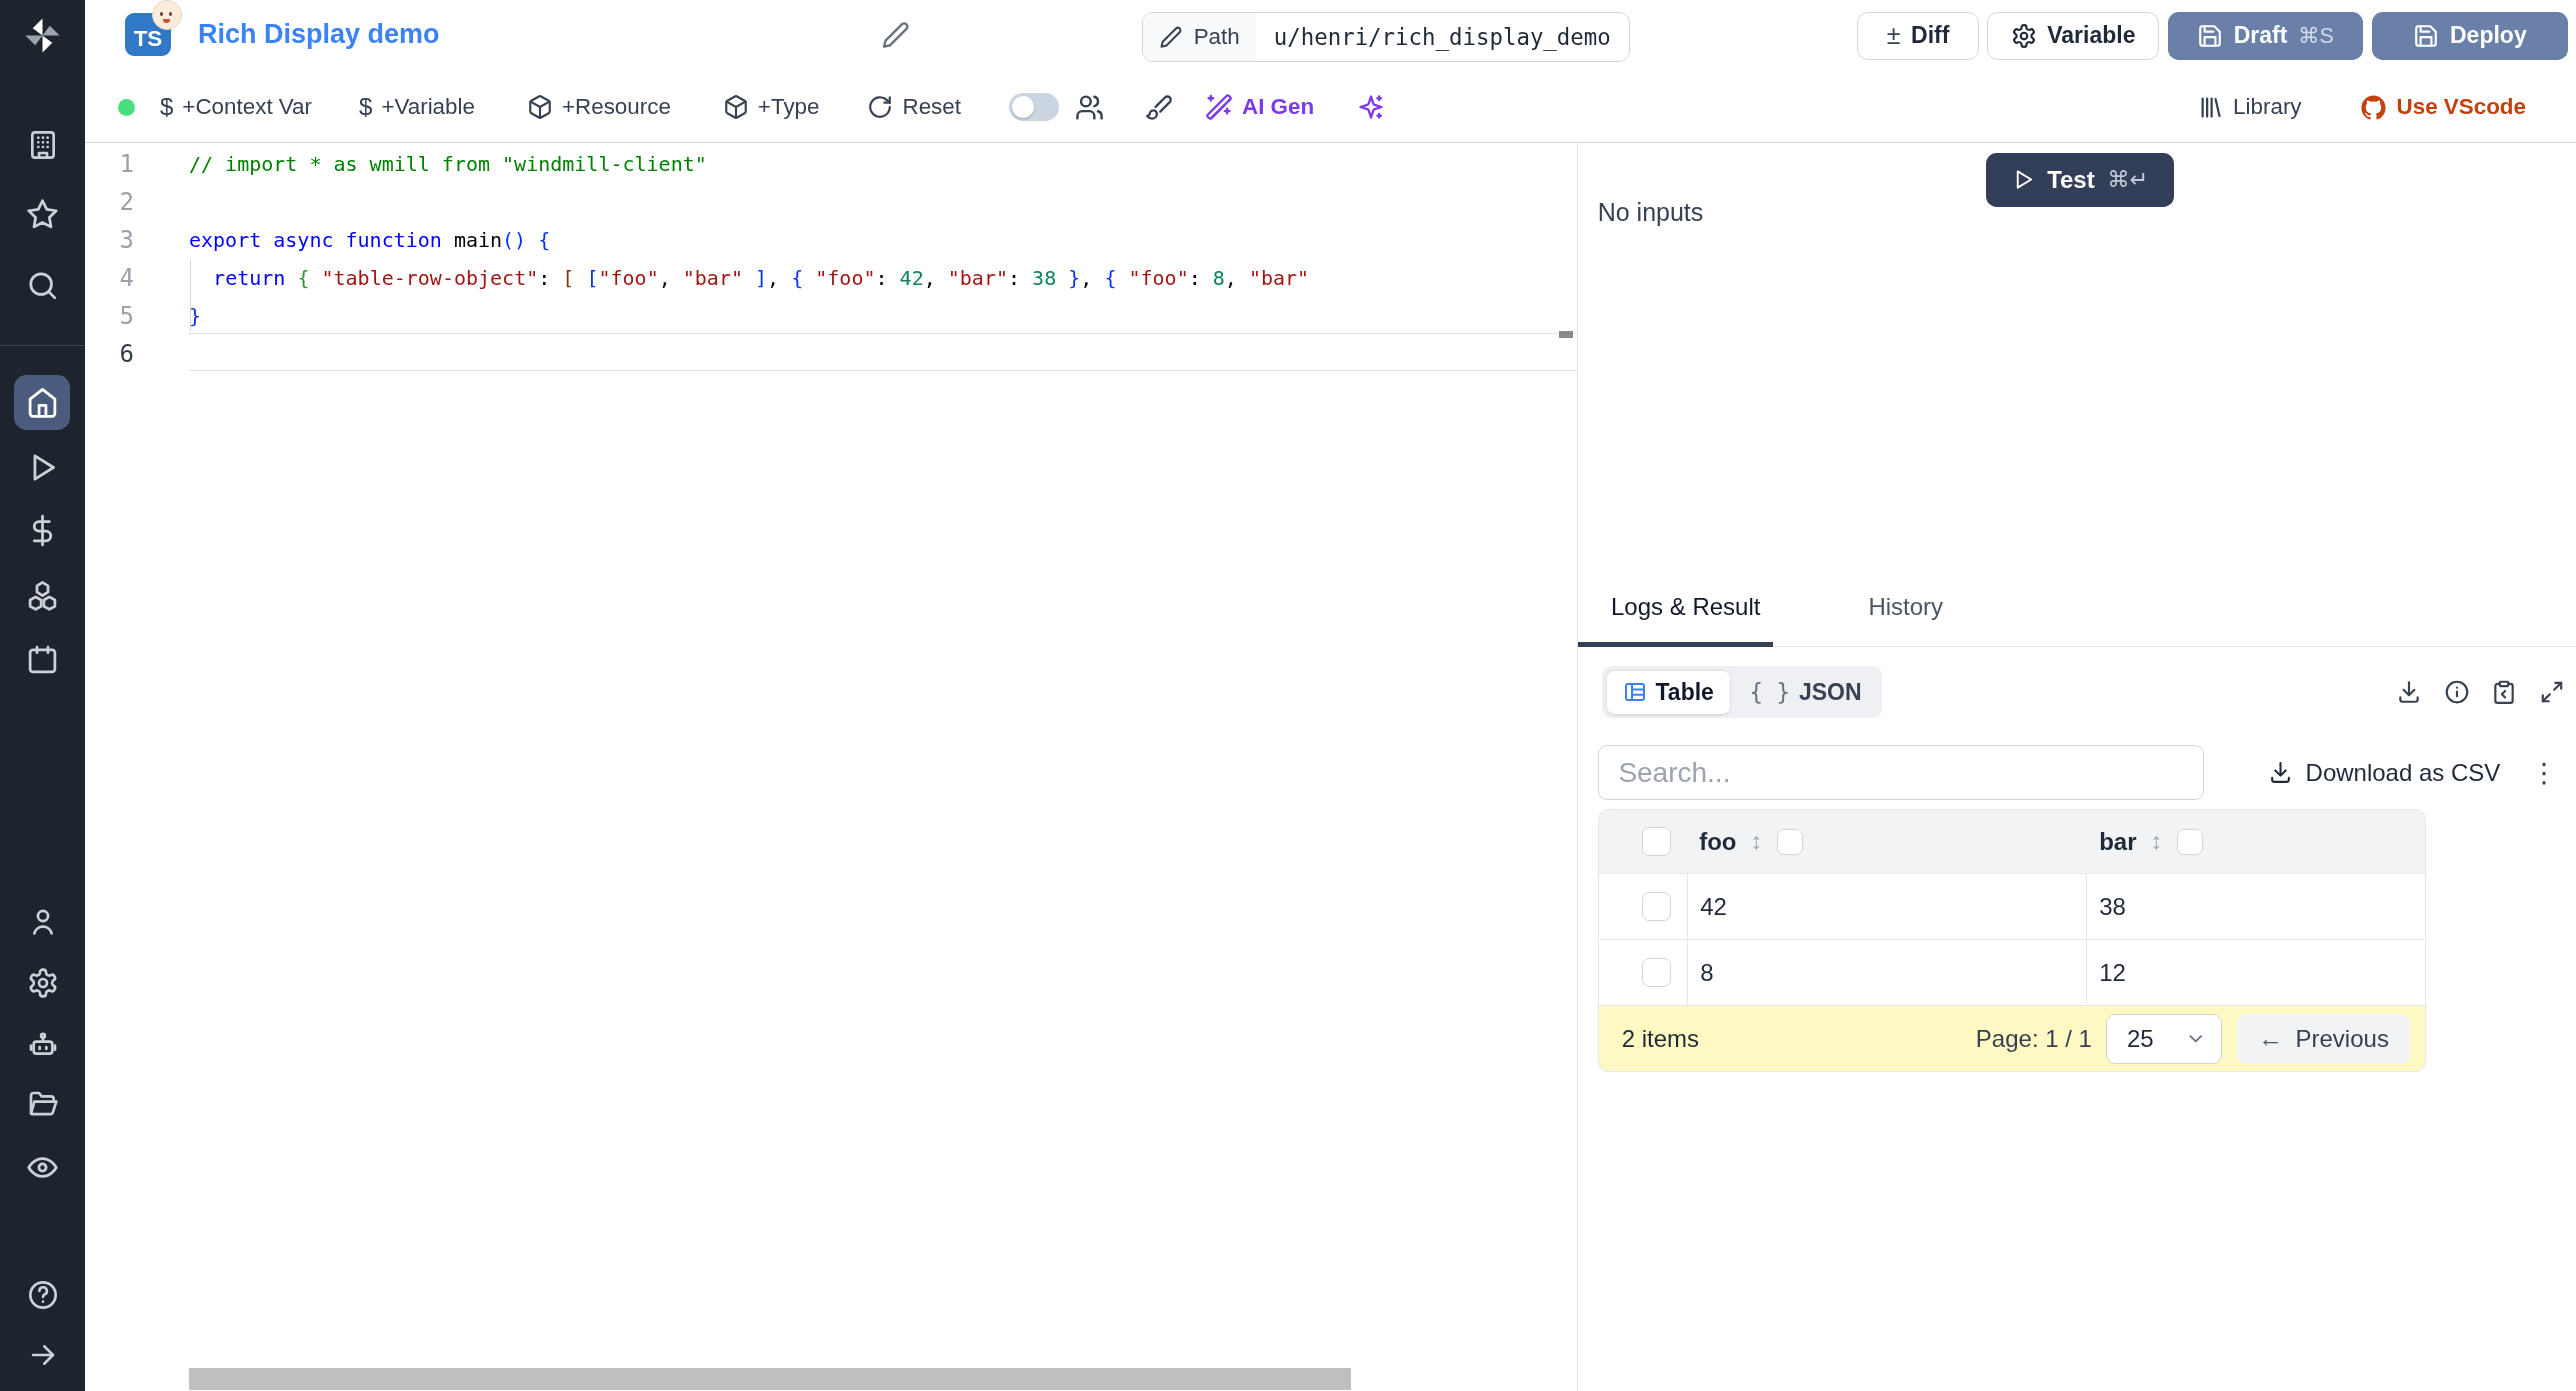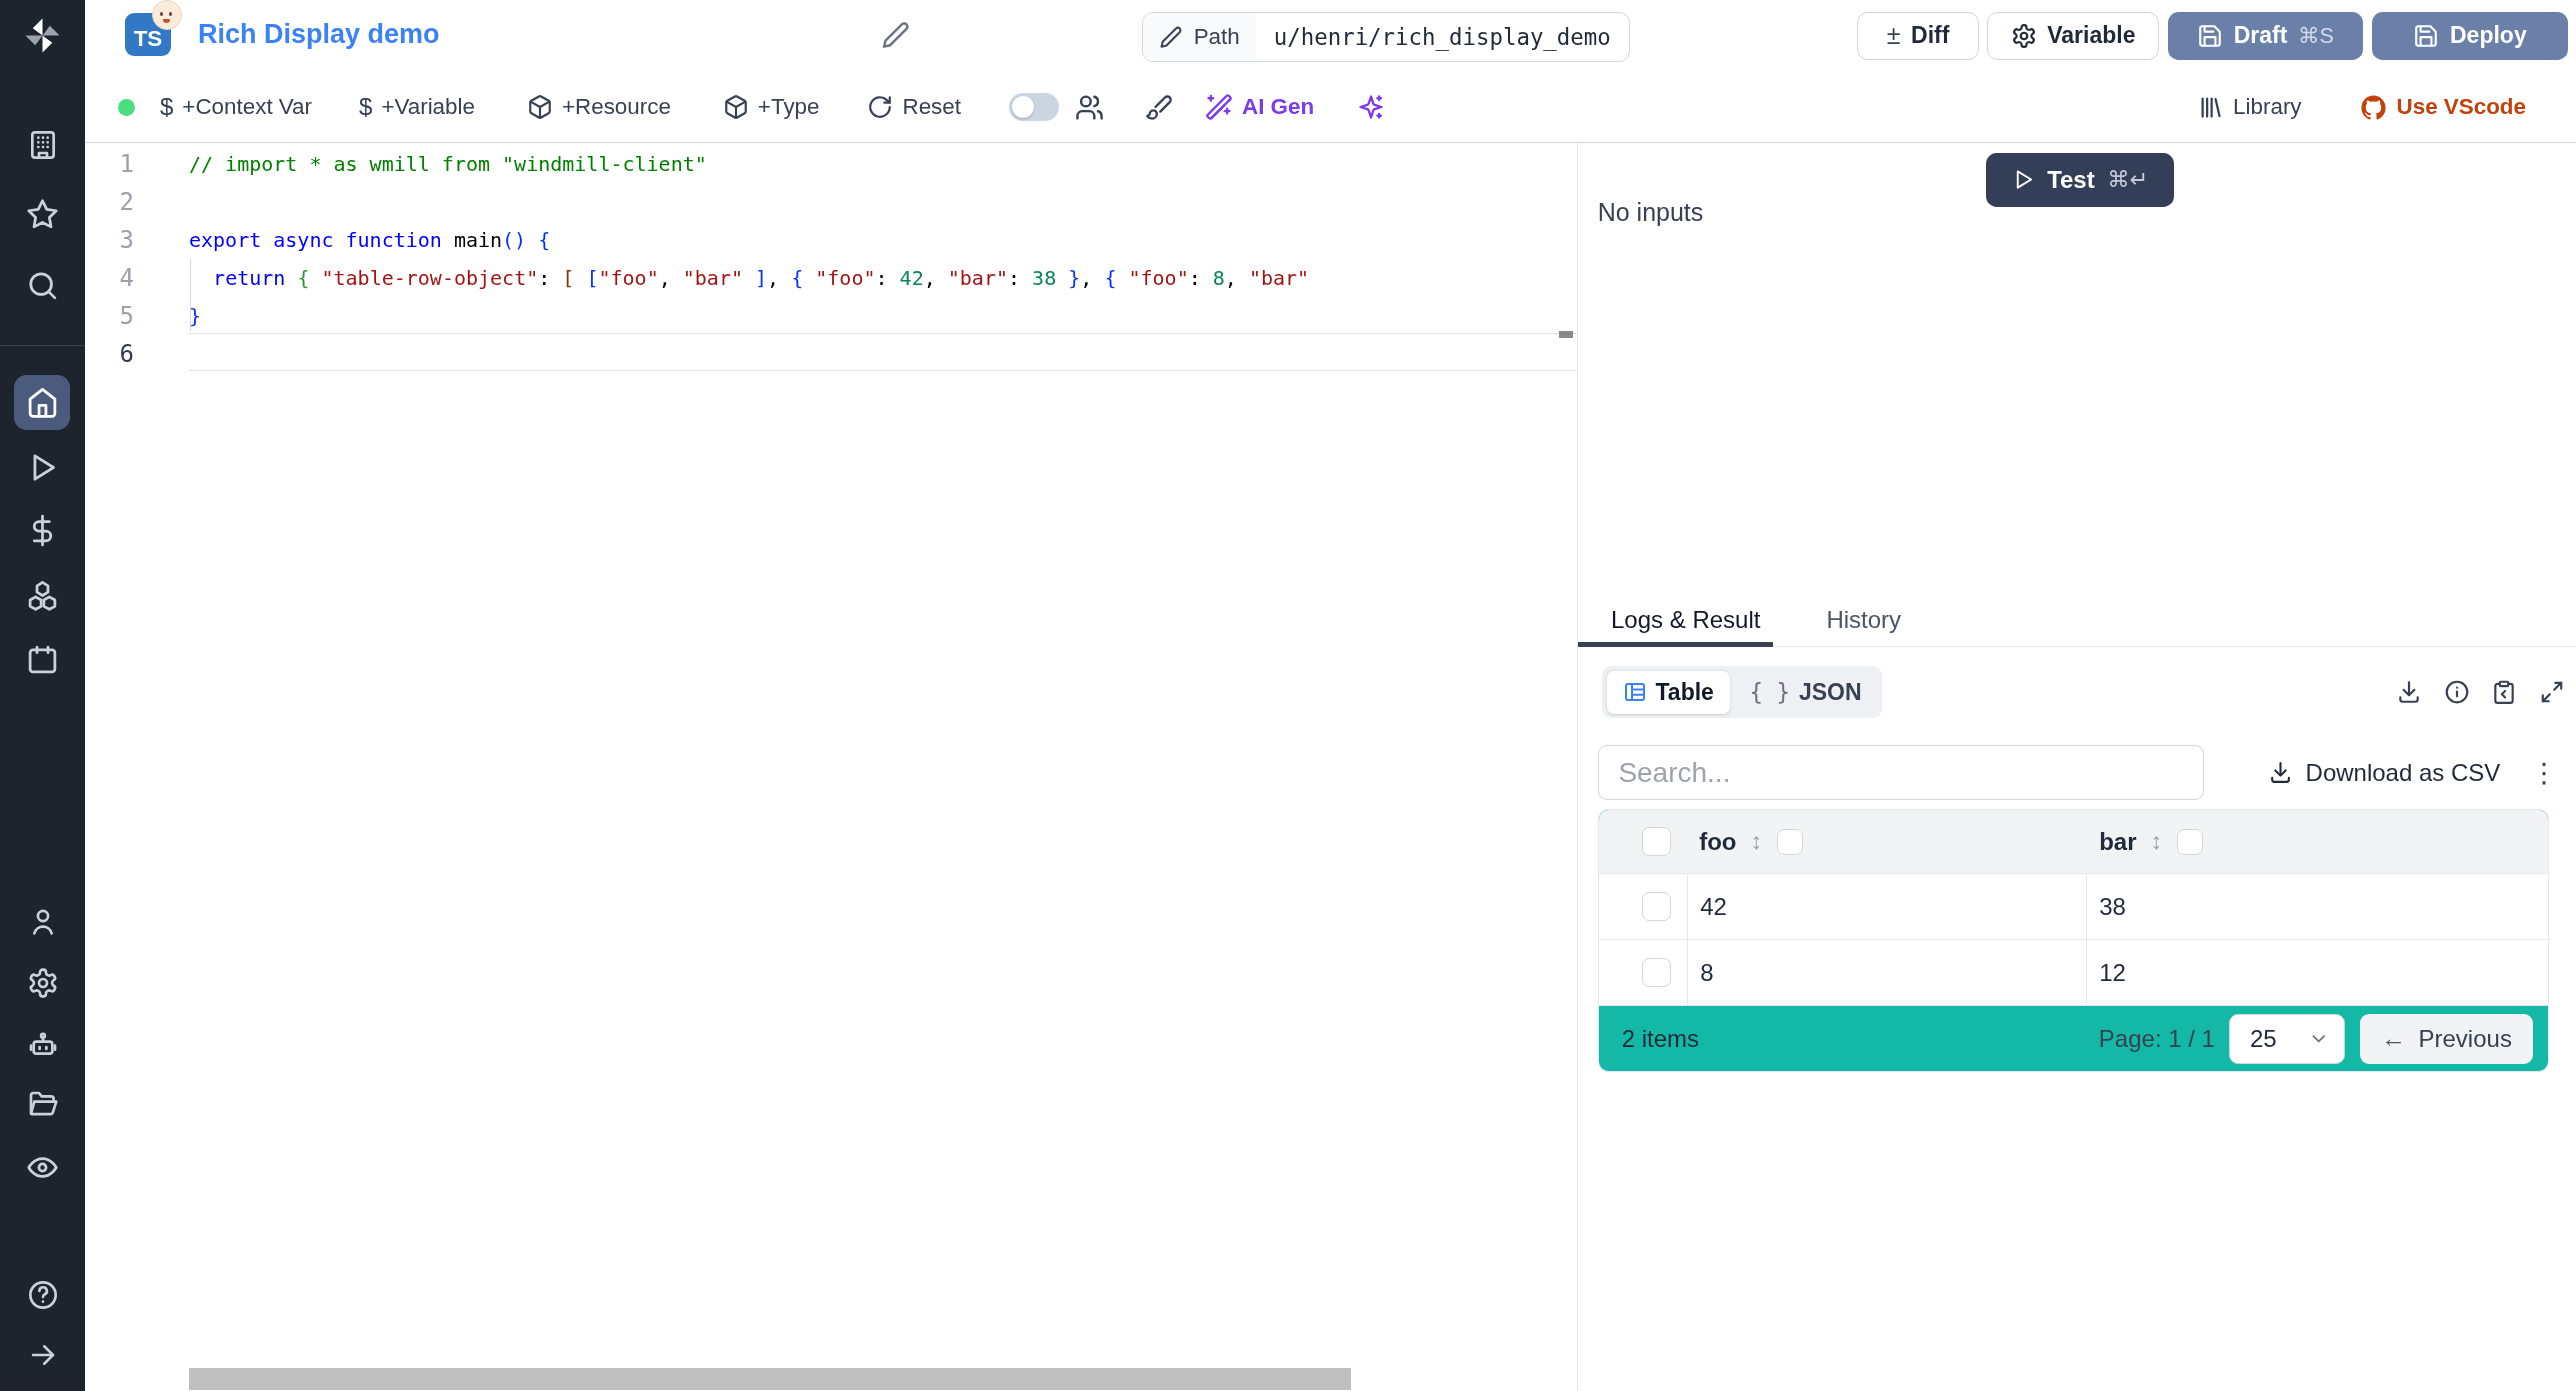--- a/index.html
+++ b/index.html
@@ -61,42 +61,42 @@
   .ov-mark{position:absolute;right:3.6px;top:188px;width:14.3px;height:7.2px;background:#5f646b;opacity:.75;}
 
   
   .rpanel{position:absolute;left:1577px;top:143px;width:999px;height:1249px;background:#fff;border-left:0.9px solid #e5e7eb;box-sizing:border-box;}
   .test-btn{position:absolute;left:408px;top:9.8px;width:188px;height:54px;background:#333e58;border-radius:10.7px;color:#fff;
             display:flex;align-items:center;justify-content:center;gap:12.5px;font-size:24px;font-weight:700;cursor:pointer;}
   .test-btn .shortcut{font-weight:400;font-size:22.4px;color:#c2cad8;}
   .no-inputs{position:absolute;left:19.7px;top:55px;font-size:25px;color:#374151;}
 
   .result-sec{position:absolute;left:0;top:450px;width:999px;height:799px;}
-  .tabs-row{position:relative;height:53px;border-bottom:0.9px solid #e5e7eb;display:flex;align-items:center;}
+  .tabs-row{position:relative;height:53px;border-bottom:0.9px solid #e5e7eb;display:flex;gap:42px;}
   .tab{font-size:24px;color:#4b5563;cursor:pointer;padding:0 33px;}
   .tab.active{color:#111827;font-weight:500;}
   .tab-underline{position:absolute;left:0;bottom:-0.9px;width:195px;height:4.5px;background:#374151;}
 
   .controls-row{position:absolute;left:0;top:73px;width:100%;display:flex;align-items:center;}
   .seg{margin-left:24px;display:flex;align-items:center;background:#eef0f3;border-radius:9px;padding:4.5px;gap:3.6px;}
   .seg .seg-btn{display:flex;align-items:center;gap:9px;height:43px;padding:0 16px;border-radius:7.2px;font-size:23px;font-weight:600;color:#374151;cursor:pointer;}
   .seg .seg-btn.active{background:#fff;box-shadow:0 0.9px 2.7px rgba(0,0,0,.15);color:#111827;}
   .braces-glyph{font-family:"DejaVu Sans Mono",monospace;font-size:22.4px;color:#6b7280;font-weight:400;}
   .mini-icons{margin-left:auto;display:flex;align-items:center;gap:21.5px;padding-right:12.5px;color:#374151;}
   .mini-icons .mi{cursor:pointer;}
 
   .search-row{position:absolute;left:19.7px;top:152px;width:967px;display:flex;align-items:center;}
   .search-input{width:606px;height:55px;box-sizing:border-box;border:0.9px solid #d1d5db;border-radius:9px;padding:0 19.7px;
                 font-size:28px;color:#1f2937;outline:none;font-family:"Liberation Sans",sans-serif;}
   .search-input::placeholder{color:#9ca3af;}
   .csv-group{margin-left:auto;display:flex;align-items:center;gap:23px;}
   .csv-btn{display:flex;align-items:center;gap:12.5px;font-size:24px;font-weight:500;color:#1f2937;cursor:pointer;}
   .kebab{font-size:27px;color:#374151;cursor:pointer;padding:0 7.2px;}
 
-  .rtable{position:absolute;left:19.7px;top:216px;width:951px;border:0.9px solid #e5e7eb;border-radius:10.7px;box-sizing:border-box;overflow:hidden;background:#14b8a6;}
+  .rtable{position:absolute;left:19.7px;top:216px;width:828px;border:0.9px solid #e5e7eb;border-radius:10.7px;box-sizing:border-box;overflow:hidden;background:#fef9c3;}
   .thead{display:flex;align-items:center;height:63px;background:#f1f3f5;}
   .trow{display:flex;align-items:stretch;height:65px;border-top:0.9px solid #e5e7eb;background:#fff;}
   .c1{width:88px;display:flex;align-items:center;justify-content:flex-end;padding-right:16px;box-sizing:border-box;flex:none;}
   .c2{width:400px;display:flex;align-items:center;padding-left:12.5px;box-sizing:border-box;flex:none;}
   .c3{flex:1;display:flex;align-items:center;padding-left:12.5px;box-sizing:border-box;}
   .trow .c2{border-left:0.9px solid #e5e7eb;border-right:0.9px solid #e5e7eb;}
   .hcell{display:flex;align-items:center;gap:14.3px;font-size:24px;font-weight:700;color:#1f2937;}
   .cellv{font-size:24px;color:#1f2937;}
   .cbx{width:29px;height:29px;border:1.8px solid #d1d5db;border-radius:7.2px;background:#fff;box-sizing:border-box;cursor:pointer;}
   .cbx.small{width:26px;height:26px;border-radius:7.2px;}

